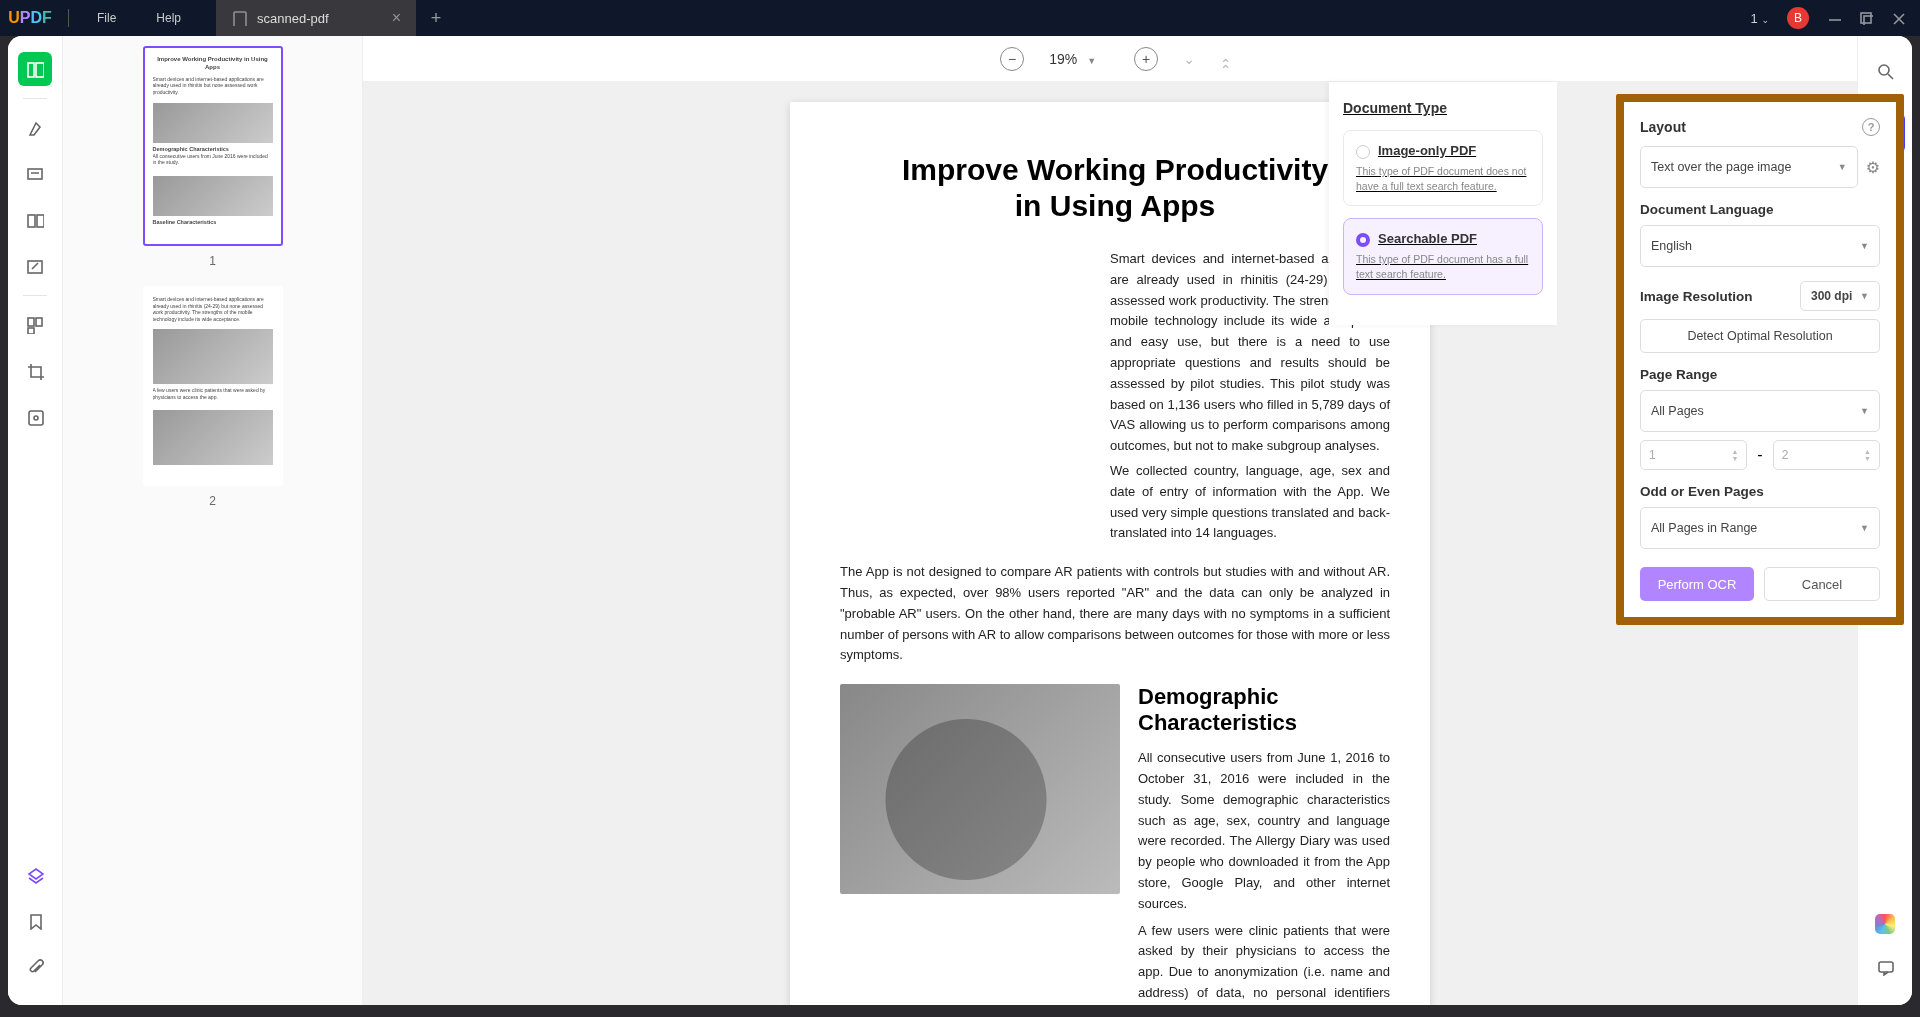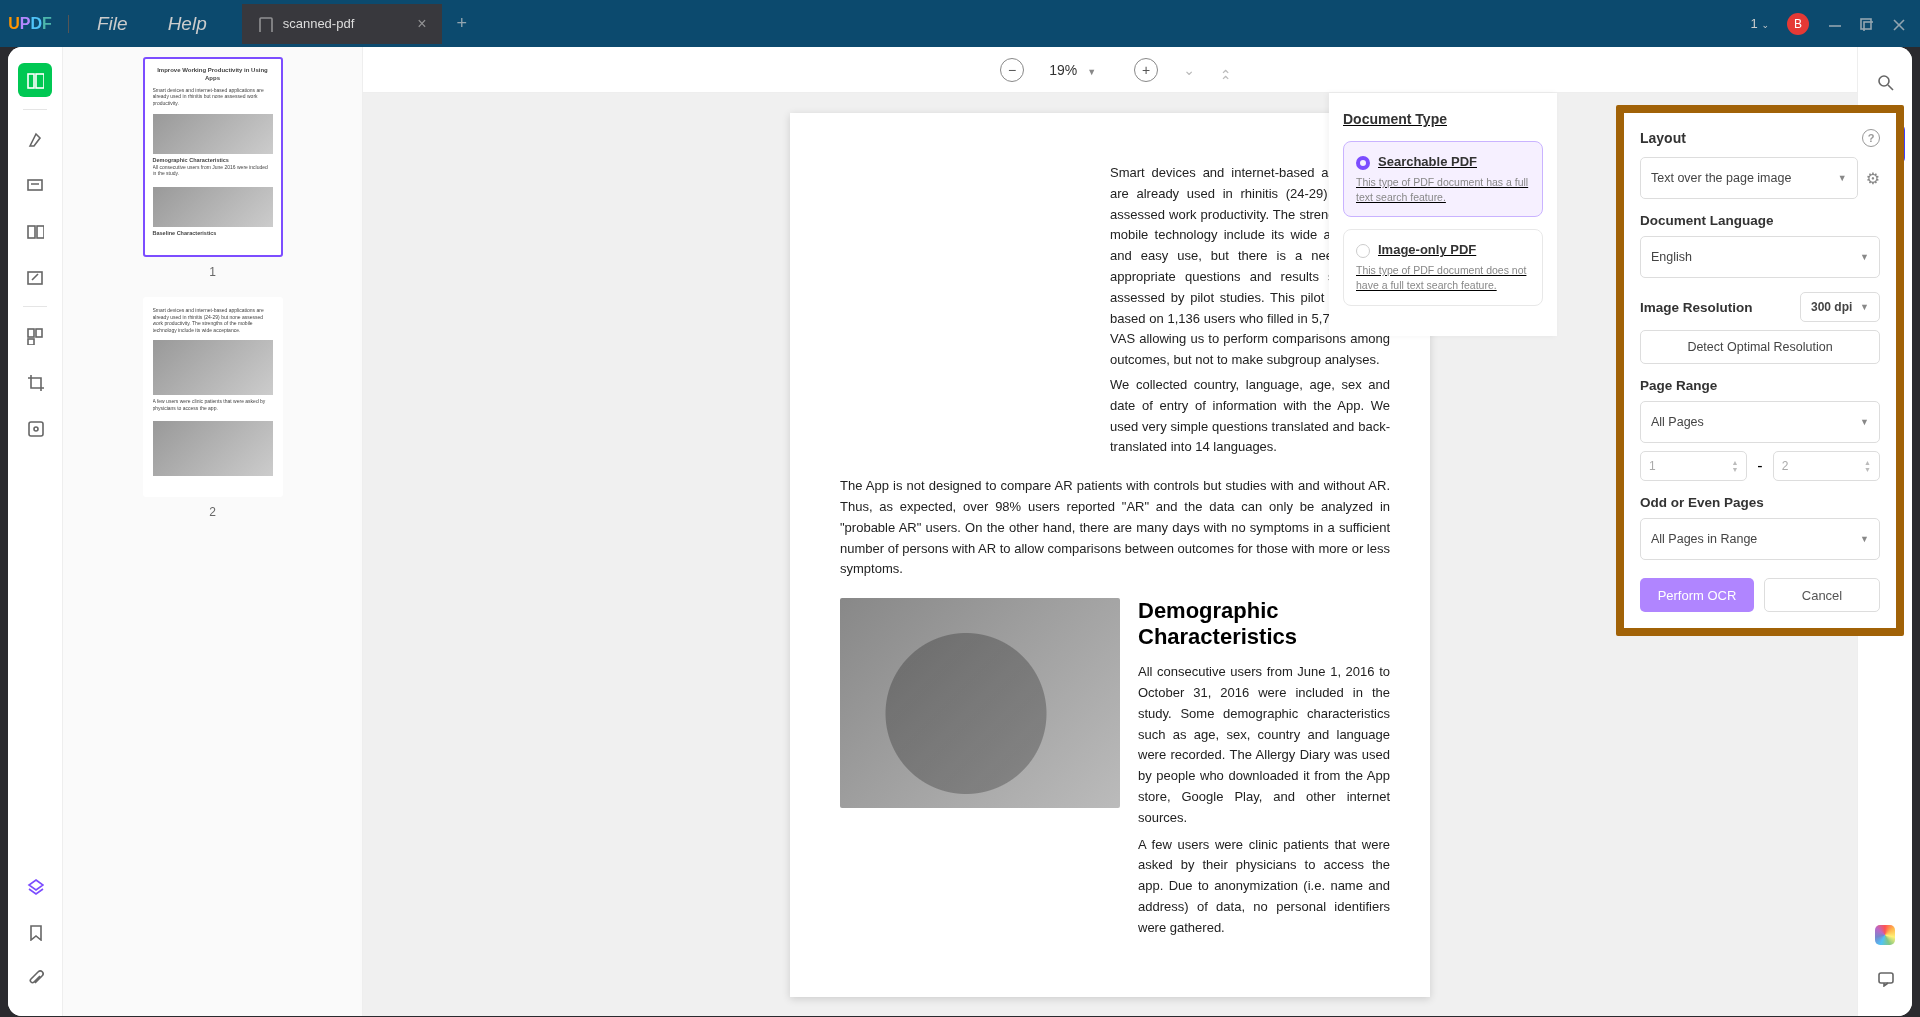--- a/index.html
+++ b/index.html
@@ -1,22 +1,22 @@
 <!DOCTYPE html>
 <html><head>
 <meta charset="utf-8">
 <style>
 * { margin: 0; padding: 0; box-sizing: border-box; font-family: -apple-system, BlinkMacSystemFont, "Segoe UI", Arial, sans-serif; }
 body { background: #2a2a2e; width: 1920px; height: 1017px; overflow: hidden; }
 
 
-.titlebar { height: 47px; background: #0c4a6e; display: flex; align-items: center; color: #ccc; }
+.titlebar { height: 36px; background: #0f172a; display: flex; align-items: center; color: #ccc; }
 .logo { width: 60px; text-align: center; font-weight: bold; font-size: 16px; }
 .logo span:nth-child(1){color:#ff9500;} .logo span:nth-child(2){color:#b388ff;} .logo span:nth-child(3){color:#4fc3f7;} .logo span:nth-child(4){color:#4db6ac;}
-.menu-item { padding: 0 20px; font-size: 19px; cursor: pointer; font-style: italic; }
+.menu-item { padding: 0 20px; font-size: 12px; cursor: pointer; }
 .tab { display: flex; align-items: center; background: #38383d; height: 40px; padding: 0 15px; margin-left: 15px; min-width: 200px; }
 .tab-icon { width: 16px; height: 16px; margin-right: 10px; opacity: .6; }
 .tab-text { font-size: 13px; color: #ddd; flex: 1; }
 .tab-close { font-size: 16px; opacity: .6; cursor: pointer; }
 .tab-add { width: 40px; text-align: center; font-size: 18px; opacity: .7; cursor: pointer; }
 .titlebar-right { margin-left: auto; display: flex; align-items: center; gap: 18px; padding-right: 15px; }
 .page-ind { font-size: 13px; color: #ccc; }
 .avatar { width: 22px; height: 22px; border-radius: 50%; background: #e53935; color: #fff; font-size: 12px; display: flex; align-items: center; justify-content: center; }
 .win-btn { width: 14px; height: 14px; opacity: .7; cursor: pointer; }
 
@@ -227,44 +227,47 @@
         <div class="zoom-val"><span>19%</span><span class="zoom-drop">▼</span></div>
         <div class="zoom-btn">+</div>
         <span class="nav-arrow">⌄</span>
         <span class="nav-arrow" style="position:relative;">
             <span style="position:absolute;top:-3px;">⌃</span>
             <span style="position:absolute;top:3px;">⌃</span>
           </span>
       </div>
 
       <div class="doc-page">
+        <div class="doc-title">
+          <span>Improve Working Productivity</span><br><span>in Using Apps</span>
+        </div>
         <p class="doc-text" style="width:280px;margin-left:auto;margin-right:0;margin-bottom:4px;">Smart devices and internet-based applications are already used in rhinitis (24-29) but none assessed work productivity. The strengths of the mobile technology include its wide acceptance and easy use, but there is a need to use appropriate questions and results should be assessed by pilot studies. This pilot study was based on 1,136 users who filled in 5,789 days of VAS allowing us to perform comparisons among outcomes, but not to make subgroup analyses.</p>
         <p class="doc-text" style="width:280px;margin-left:auto;margin-right:0;">We collected country, language, age, sex and date of entry of information with the App. We used very simple questions translated and back-translated into 14 languages.</p>
         <p class="doc-text">The App is not designed to compare AR patients with controls but studies with and without AR. Thus, as expected, over 98% users reported "AR" and the data can only be analyzed in "probable AR" users. On the other hand, there are many days with no symptoms in a sufficient number of persons with AR to allow comparisons between outcomes for those with more or less symptoms.</p>
         <div class="doc-section">
           <div class="doc-photo"></div>
           <div style="flex:1;">
             <div class="doc-h2">Demographic Characteristics</div>
             <p class="doc-text" style="margin-bottom:6px;">All consecutive users from June 1, 2016 to October 31, 2016 were included in the study. Some demographic characteristics such as age, sex, country and language were recorded. The Allergy Diary was used by people who downloaded it from the App store, Google Play, and other internet sources.</p>
             <p class="doc-text">A few users were clinic patients that were asked by their physicians to access the app. Due to anonymization (i.e. name and address) of data, no personal identifiers were gathered.</p>
           </div>
         </div>
       </div>
 
       <div class="ocr-left">
         <h4>Document Type</h4>
+        <div class="doctype-opt unsel">
+          <div class="doctype-radio"></div>
+          <div class="doctype-title">Image-only PDF</div>
+          <div class="doctype-desc">This type of PDF document does not have a full text search feature.</div>
+        </div>
         <div class="doctype-opt">
           <div class="doctype-radio"></div>
           <div class="doctype-title">Searchable PDF</div>
           <div class="doctype-desc">This type of PDF document has a full text search feature.</div>
-        </div>
-        <div class="doctype-opt unsel">
-          <div class="doctype-radio"></div>
-          <div class="doctype-title">Image-only PDF</div>
-          <div class="doctype-desc">This type of PDF document does not have a full text search feature.</div>
         </div>
       </div>
     </div>
 
     <div class="ocr-right">
       <h4>
         <span>Layout</span>
         <span class="help-icon">?</span>
       </h4>
       <div style="display:flex;gap:8px;align-items:center;margin-top:10px;">

